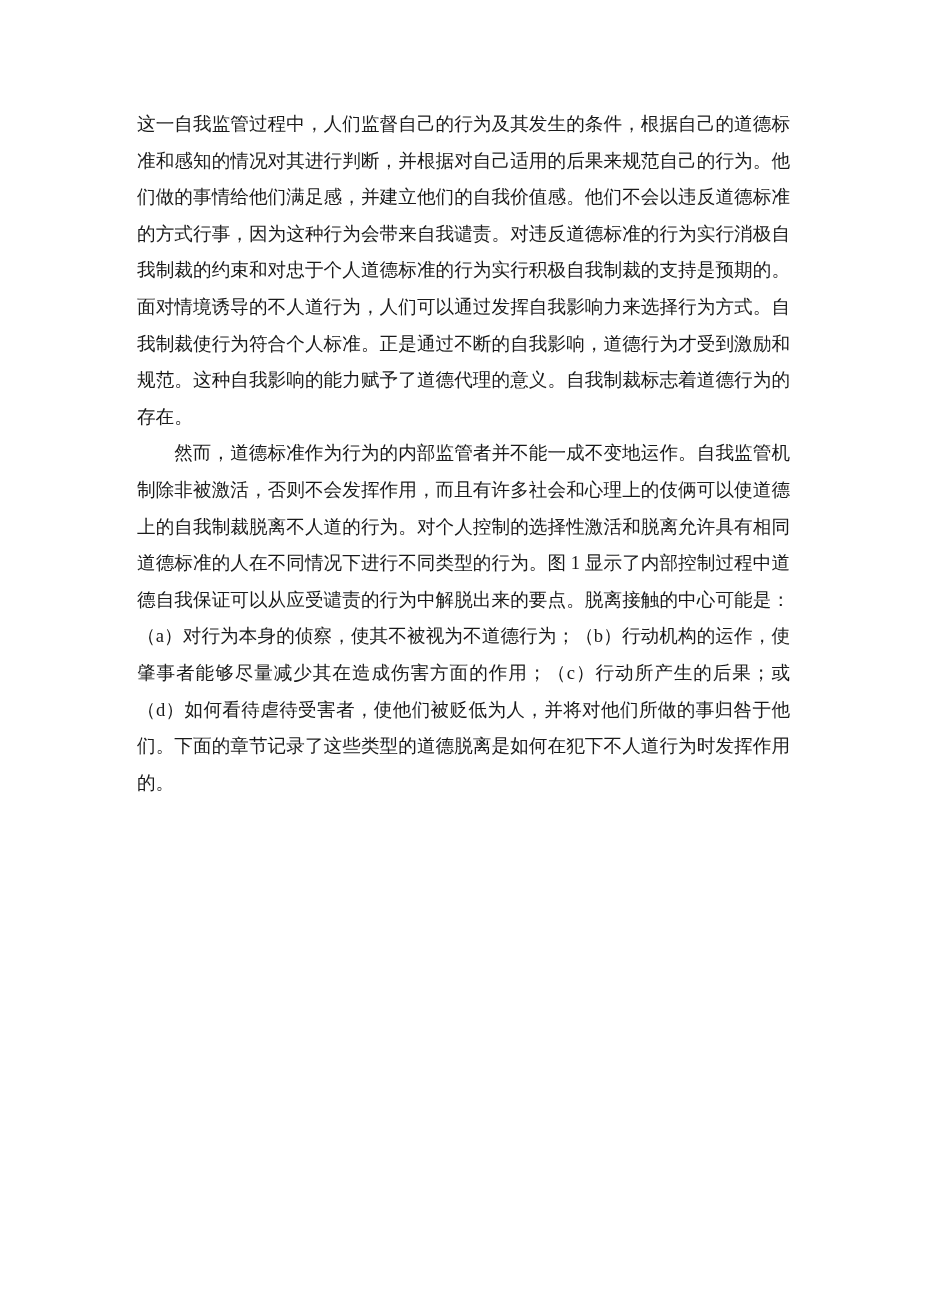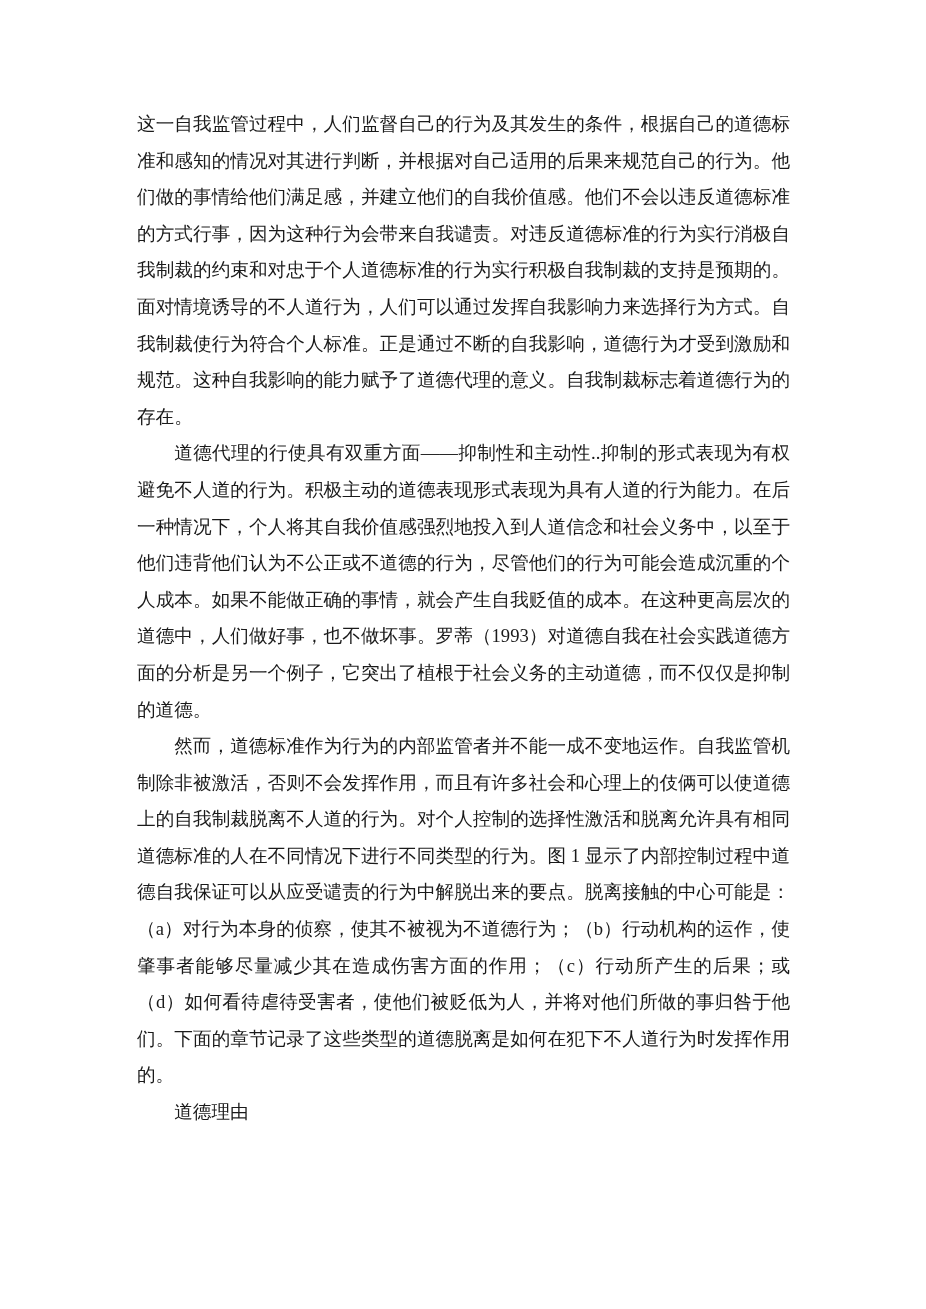--- a/index.html
+++ b/index.html
@@ -35,17 +35,15 @@
   .doc-body p.indent {
     text-indent: 2em;
   }
 </style>
 </head>
 <body>
 
 <div class="page">
   <div class="doc-body">
     <p>这一自我监管过程中，人们监督自己的行为及其发生的条件，根据自己的道德标准和感知的情况对其进行判断，并根据对自己适用的后果来规范自己的行为。他们做的事情给他们满足感，并建立他们的自我价值感。他们不会以违反道德标准的方式行事，因为这种行为会带来自我谴责。对违反道德标准的行为实行消极自我制裁的约束和对忠于个人道德标准的行为实行积极自我制裁的支持是预期的。面对情境诱导的不人道行为，人们可以通过发挥自我影响力来选择行为方式。自我制裁使行为符合个人标准。正是通过不断的自我影响，道德行为才受到激励和规范。这种自我影响的能力赋予了道德代理的意义。自我制裁标志着道德行为的存在。</p>
-    <p class="indent">道德代理的行使具有双重方面——抑制性和主动性..抑制的形式表现为有权避免不人道的行为。积极主动的道德表现形式表现为具有人道的行为能力。在后一种情况下，个人将其自我价值感强烈地投入到人道信念和社会义务中，以至于他们违背他们认为不公正或不道德的行为，尽管他们的行为可能会造成沉重的个人成本。如果不能做正确的事情，就会产生自我贬值的成本。在这种更高层次的道德中，人们做好事，也不做坏事。罗蒂（1993）对道德自我在社会实践道德方面的分析是另一个例子，它突出了植根于社会义务的主动道德，而不仅仅是抑制的道德。</p>
     <p class="indent">然而，道德标准作为行为的内部监管者并不能一成不变地运作。自我监管机制除非被激活，否则不会发挥作用，而且有许多社会和心理上的伎俩可以使道德上的自我制裁脱离不人道的行为。对个人控制的选择性激活和脱离允许具有相同道德标准的人在不同情况下进行不同类型的行为。图 1 显示了内部控制过程中道德自我保证可以从应受谴责的行为中解脱出来的要点。脱离接触的中心可能是：（a）对行为本身的侦察，使其不被视为不道德行为；（b）行动机构的运作，使肇事者能够尽量减少其在造成伤害方面的作用；（c）行动所产生的后果；或（d）如何看待虐待受害者，使他们被贬低为人，并将对他们所做的事归咎于他们。下面的章节记录了这些类型的道德脱离是如何在犯下不人道行为时发挥作用的。</p>
-    <p class="indent">道德理由</p>
   </div>
 </div>
 
 </body></html>

